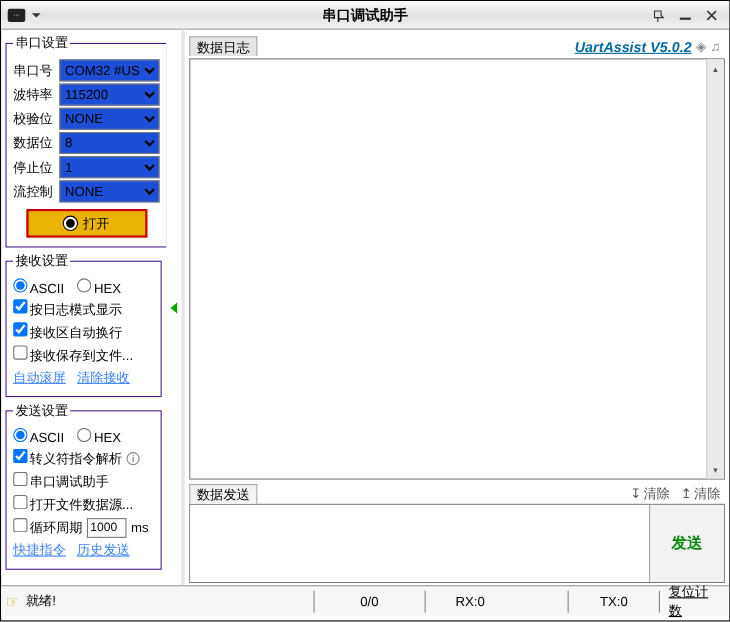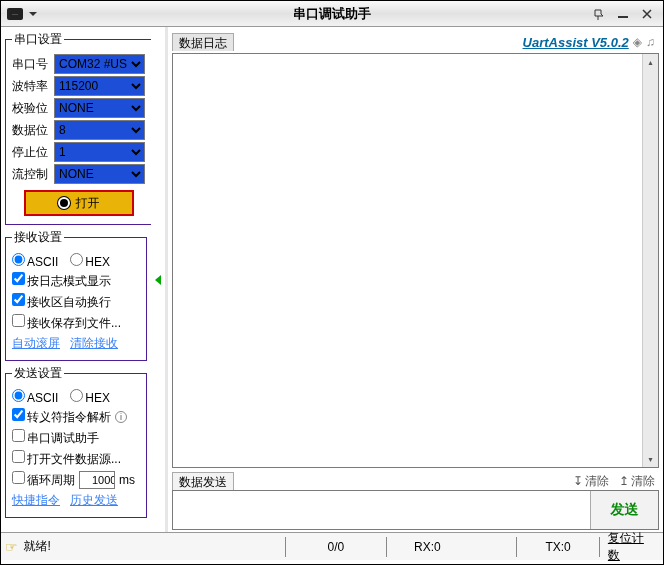--- a/index.html
+++ b/index.html
@@ -19,41 +19,41 @@
 .cfg-row { display: flex; align-items: center; margin: 2px 0; gap: 2px; }
 .cfg-label { width: 40px; font-size: 12px; }
 .cfg-select { flex: 1; height: 20px; border: 1px solid #7a7a7a; background: #1d4ed8; font-size: 12px; }
 .open-btn { display: flex; align-items: center; justify-content: center; gap: 6px; margin: 6px auto 2px auto; width: 110px; height: 26px; border: 2px solid #c00; background: #eab308; cursor: pointer; font-size: 13px; }
 .open-dot { width: 12px; height: 12px; border-radius: 50%; background: #000; border: 2px solid #fff; box-shadow: 0 0 0 1px #000; }
 .radio-row, .check-row { display: flex; align-items: center; margin: 3px 0; gap: 4px; }
 .check-row label, .radio-row label { cursor: pointer; }
 .info-icon { display: inline-flex; width: 12px; height: 12px; border: 1px solid #888; border-radius: 50%; align-items: center; justify-content: center; font-size: 9px; color: #555; }
 .link-row { display: flex; gap: 10px; margin: 2px 0; }
 .link-row a { color: #3b82f6; text-decoration: underline; cursor: pointer; }
-.period-in { width: 36px; height: 18px; border: 1px solid #7a7a7a; font-size: 11px; text-align: left; padding-left: 12px;}
+.period-in { width: 36px; height: 18px; border: 1px solid #7a7a7a; font-size: 11px; text-align: left; padding-left: 2px;}
 
 .content { flex: 1; display: flex; flex-direction: column; border-left: 3px solid #e6e6e6; padding: 0 2px 2px 2px; }
 .splitter-mid { width: 14px; display: flex; flex-direction: column; align-items: center; justify-content: center; gap: 2px; }
 .splitter-tri { width: 0; height: 0; border-top: 5px solid transparent; border-bottom: 5px solid transparent; border-right: 6px solid #0a0; }
 
 .log-head { display: flex; align-items: center; margin: 6px 2px 2px 2px; }
 .log-label { padding: 0 6px; border: 1px solid #aaa; border-bottom: none; background: #e5e5e5; height: 18px; line-height: 18px;}
 .log-brand { margin-left: auto; display: flex; align-items: center; gap: 4px; padding-right: 4px; }
 .brand-text { color: #0369a1; font-style: italic; font-weight: bold; text-decoration: underline; font-size: 13px;}
 .log-box { flex: 1; border: 1px solid #7a7a7a; background: #fff; margin: 0 2px; position: relative; }
 .log-scroll { position: absolute; right: 0; top: 0; bottom: 0; width: 16px; background: #eaeaea; border-left: 1px solid #ccc;}
 .log-scroll .up, .log-scroll .down { height: 16px; display: flex; align-items: center; justify-content: center; font-size: 8px; color: #555;}
 .log-scroll .down { position: absolute; bottom: 0; width: 100%; }
 
 .send-area { margin: 4px 2px 0 2px; }
 .send-head { display: flex; align-items: center; }
 .send-label { padding: 0 6px; border: 1px solid #aaa; border-bottom: none; background: #f3f3f3; height: 18px; line-height: 18px;}
 .send-tools { margin-left: auto; display: flex; gap: 10px; padding-right: 4px;}
 .send-tool { display: flex; align-items: center; gap: 2px; color: #555; cursor: pointer;}
-.send-body { display: flex; border: 1px solid #7a7a7a; height: 40px; }
+.send-body { display: flex; border: 1px solid #7a7a7a; height: 72px; }
 .send-text { flex: 1; border: none; resize: none; outline: none; padding: 2px;}
 .send-btn { width: 68px; background: #f2f2f2; border: none; border-left: 1px solid #aaa; color: #0a8a0a; font-weight: bold; font-size: 14px; cursor: pointer;}
 
 .statusbar { height: 28px; border-top: 1px solid #999; display: flex; align-items: center; padding: 0 4px; background: #f6f6f6; gap: 0;}
 .status-cell { border-left: 1px solid #888; height: 20px; display: flex; align-items: center; padding: 0 8px; font-size: 12px;}
 .status-cell:first-child { border-left: none; }
 .status-ready { flex: 0 0 280px; display: flex; align-items: center; gap: 6px;}
 .ready-icon { color: #caa400; font-size: 14px;}
 .reset-link { text-decoration: underline; cursor: pointer;}
 

